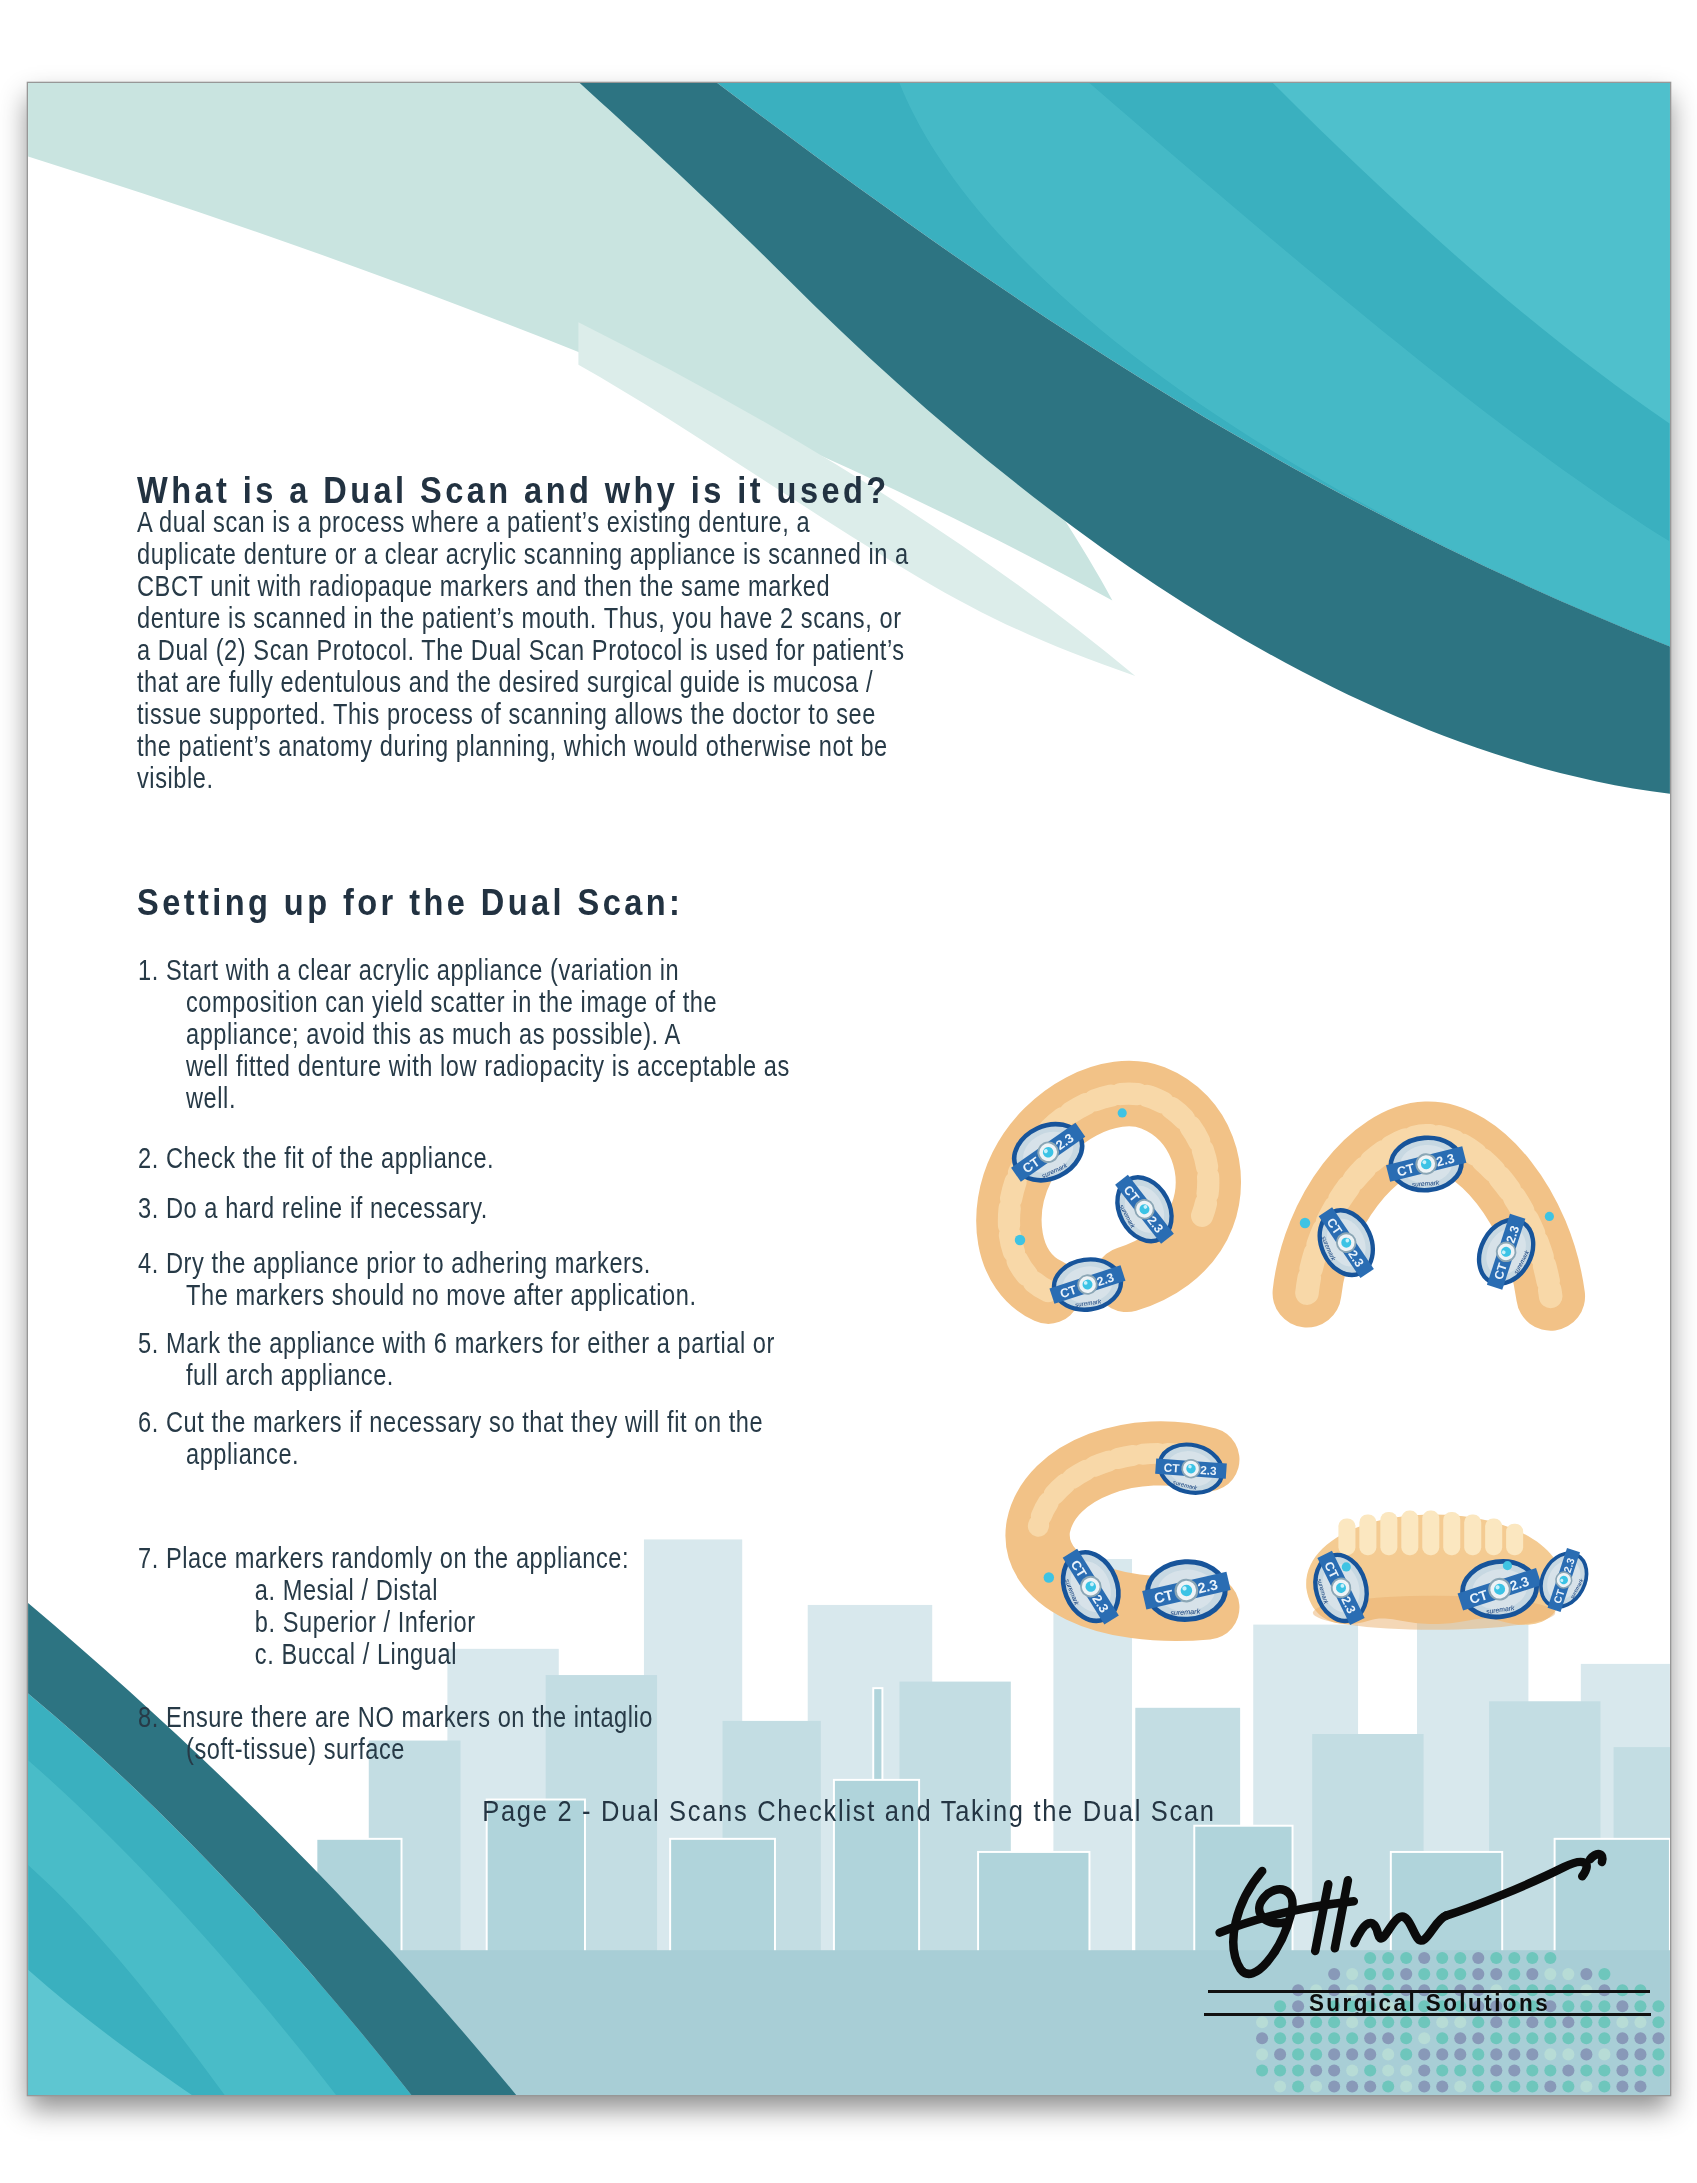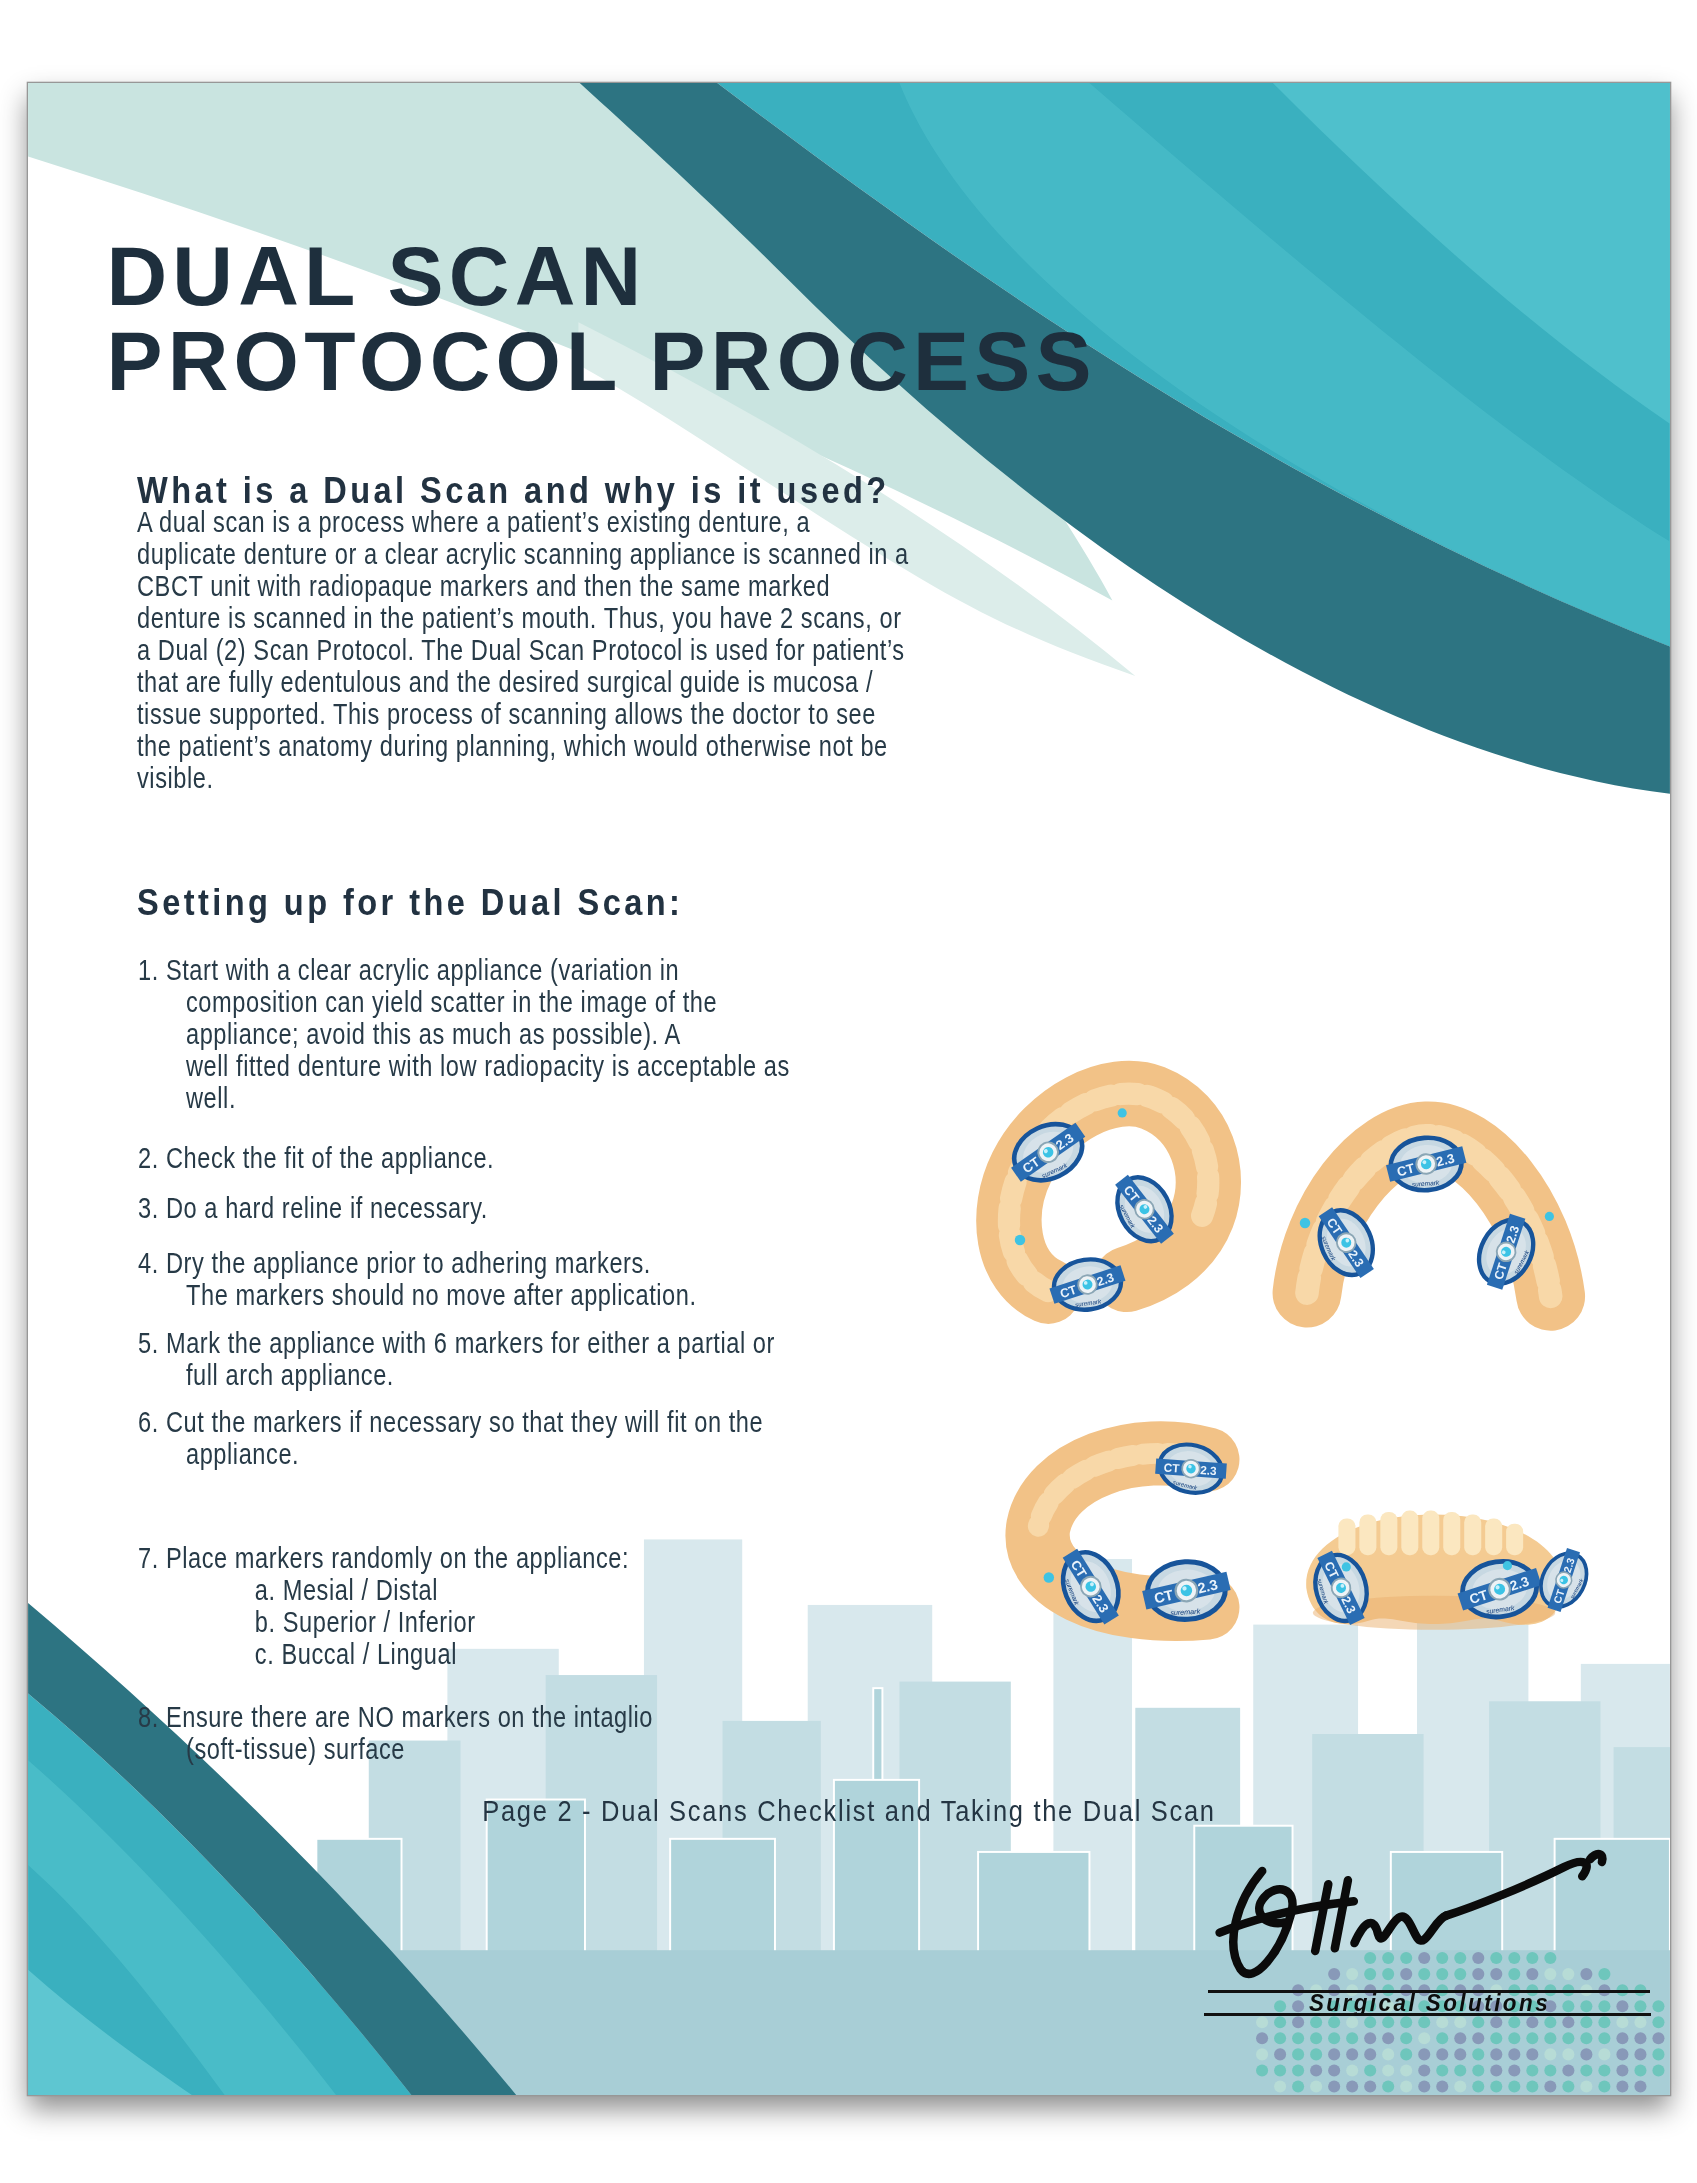--- a/index.html
+++ b/index.html
@@ -20,21 +20,21 @@
   .step{position:absolute;left:110px;font-size:29.5px;line-height:32px;letter-spacing:0.7px;
         color:#273a47;transform:scaleX(.8);transform-origin:0 0;}
   .step div{white-space:nowrap;}
   .ln-cont{margin-left:60px;}
   .ln-sub{margin-left:146px;}
   .s1{top:871px}.s2{top:1059px}.s3{top:1109px}.s4{top:1164px}
   .s5{top:1244px}.s6{top:1323px}.s7{top:1459px}.s8{top:1618px}
   #page-footer{left:109px;top:1711px;width:1424px;text-align:center;font-size:30px;
                letter-spacing:2px;color:#243543;transform:scaleX(.85);transform-origin:50% 0;
                white-space:nowrap;}
-  #logo{position:absolute;left:1153px;top:1743px;width:489px;height:262px;font-style:italic;}
+  #logo{position:absolute;left:1153px;top:1743px;width:489px;height:262px;}
   #sig{position:absolute;left:19.7px;top:19.7px;width:432px;height:151px;}
   .logo-line{position:absolute;height:3.3px;background:#111;}
   #logo-line-top{left:27px;top:164px;width:442px;}
   #logo-line-bottom{left:23.6px;top:187px;width:447px;}
   #logo-tagline{position:absolute;left:98px;top:164px;width:301px;text-align:center;
                 font-size:23.6px;font-weight:bold;letter-spacing:2.6px;color:#0d0d0d;
                 transform:scaleX(.95);transform-origin:50% 0;white-space:nowrap;}
 </style>
 </head>
 <body>
@@ -382,22 +382,20 @@
           <ellipse cx="230" cy="188" rx="185" ry="26" fill="#e9b06e" opacity="0.5"></ellipse>
           <use href="#ctm" transform="translate(88,150) rotate(74) scale(0.95)"></use>
           <use href="#ctm" transform="translate(330,152) rotate(-8) scale(1.05)"></use>
           <use href="#ctm" transform="translate(428,138) rotate(-62) scale(0.8)"></use>
           <circle cx="96" cy="118" r="7" fill="#3fc3e3"></circle>
           <circle cx="342" cy="116" r="7" fill="#3fc3e3"></circle>
         </g>
       </g>
     </svg>
 
-    <div id="doc-title" class="txt">DUAL SCAN
-PROTOCOL PROCESS</div>
 
     <div id="intro-heading" class="txt h1">What is a Dual Scan and why is it used?</div>
     <div id="intro-body" class="txt">A dual scan is a process where a patient’s existing denture, a
 duplicate denture or a clear acrylic scanning appliance is scanned in a
 CBCT unit with radiopaque markers and then the same marked
 denture is scanned in the patient’s mouth. Thus, you have 2 scans, or
 a Dual (2) Scan Protocol. The Dual Scan Protocol is used for patient’s
 that are fully edentulous and the desired surgical guide is mucosa /
 tissue supported. This process of scanning allows the doctor to see
 the patient’s anatomy during planning, which would otherwise not be

